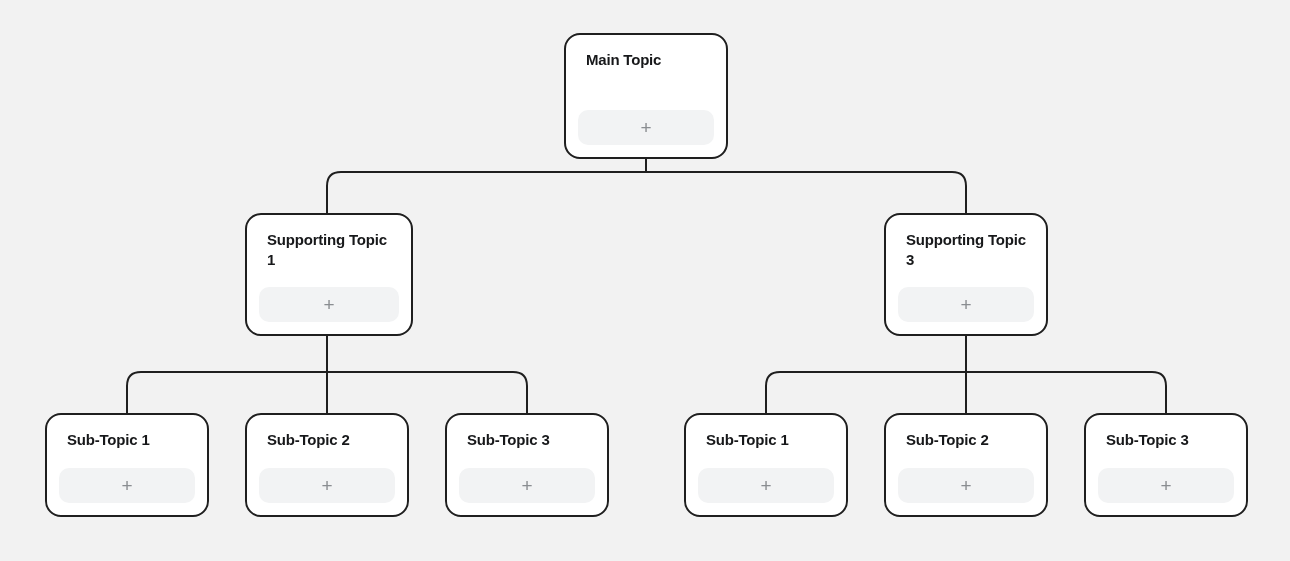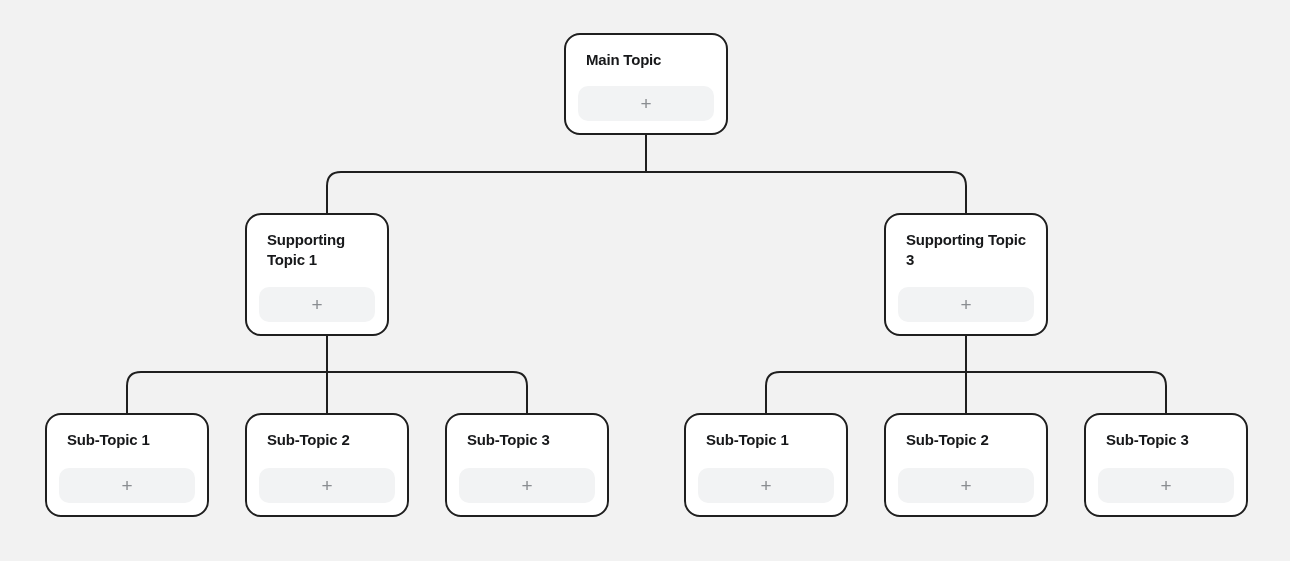--- a/index.html
+++ b/index.html
@@ -70,26 +70,26 @@
 
   <svg class="connectors" width="1290" height="561" viewBox="0 0 1290 561">
     <path d="M 646 135 V 172"></path>
     <path d="M 327 214 V 186 Q 327 172 341 172 H 952 Q 966 172 966 186 V 214"></path>
     <path d="M 327 336 V 414"></path>
     <path d="M 127 414 V 386 Q 127 372 141 372 H 513 Q 527 372 527 386 V 414"></path>
     <path d="M 966 336 V 414"></path>
     <path d="M 766 414 V 386 Q 766 372 780 372 H 1152 Q 1166 372 1166 386 V 414"></path>
   </svg>
 
-  <div class="node" style="left:564px; top:33px; width:164px; height:102px;">
+  <div class="node" style="left:564px; top:33px; width:164px; height:126px;">
     <div class="node-title">Main Topic</div>
     <button class="add-btn"><span>+</span></button>
   </div>
 
-  <div class="node" style="left:245px; top:213px; width:144px; height:123px;align-items:center;">
+  <div class="node" style="left:245px; top:213px; width:168px; height:123px;align-items:center;">
     <div class="node-title">Supporting Topic 1</div>
     <button class="add-btn"><span>+</span></button>
   </div>
 
   <div class="node" style="left:884px; top:213px; width:164px; height:123px;">
     <div class="node-title">Supporting Topic 3</div>
     <button class="add-btn"><span>+</span></button>
   </div>
 
   <div class="node" style="left:45px; top:413px; width:164px; height:104px;">

